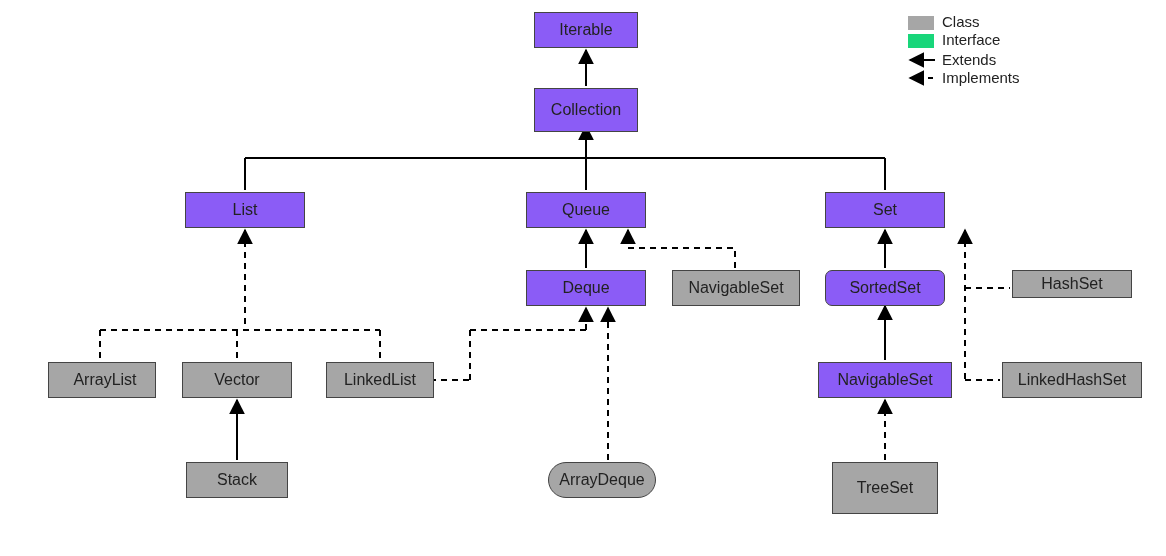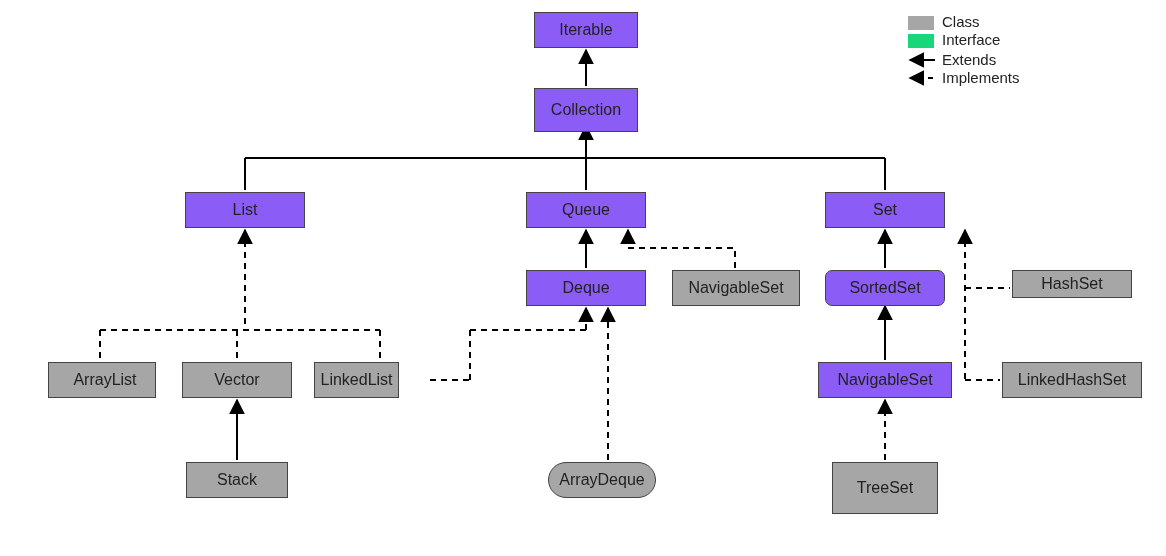--- a/index.html
+++ b/index.html
@@ -133,21 +133,21 @@
   <div class="node class" style="left:1012px; top:270px; width:120px; height:28px;">
     <span>HashSet</span>
   </div>
 
   <div class="node class" style="left:48px; top:362px; width:108px; height:36px;padding-left:12px;">
     <span>ArrayList</span>
   </div>
   <div class="node class" style="left:182px; top:362px; width:110px; height:36px;">
     <span>Vector</span>
   </div>
-  <div class="node class" style="left:314px; top:362px; width:85px; height:36px;">
+  <div class="node class" style="left:326px; top:362px; width:108px; height:36px;">
     <span>LinkedList</span>
   </div>
   <div class="node interface" style="left:818px; top:362px; width:134px; height:36px;">
     <span>NavigableSet</span>
   </div>
   <div class="node class" style="left:186px; top:462px; width:102px; height:36px;">
     <span>Stack</span>
   </div>
 
   <div class="node class" style="left:1002px; top:362px; width:140px; height:36px;">

